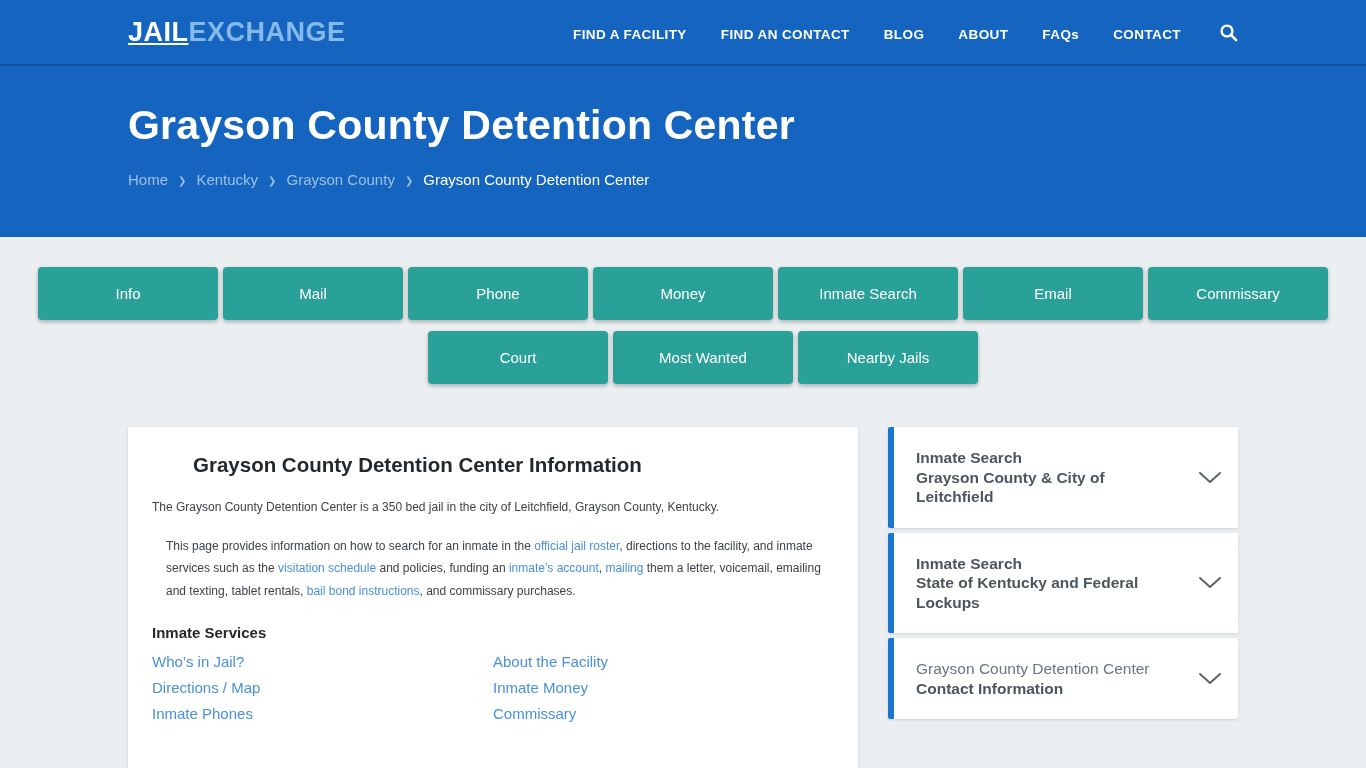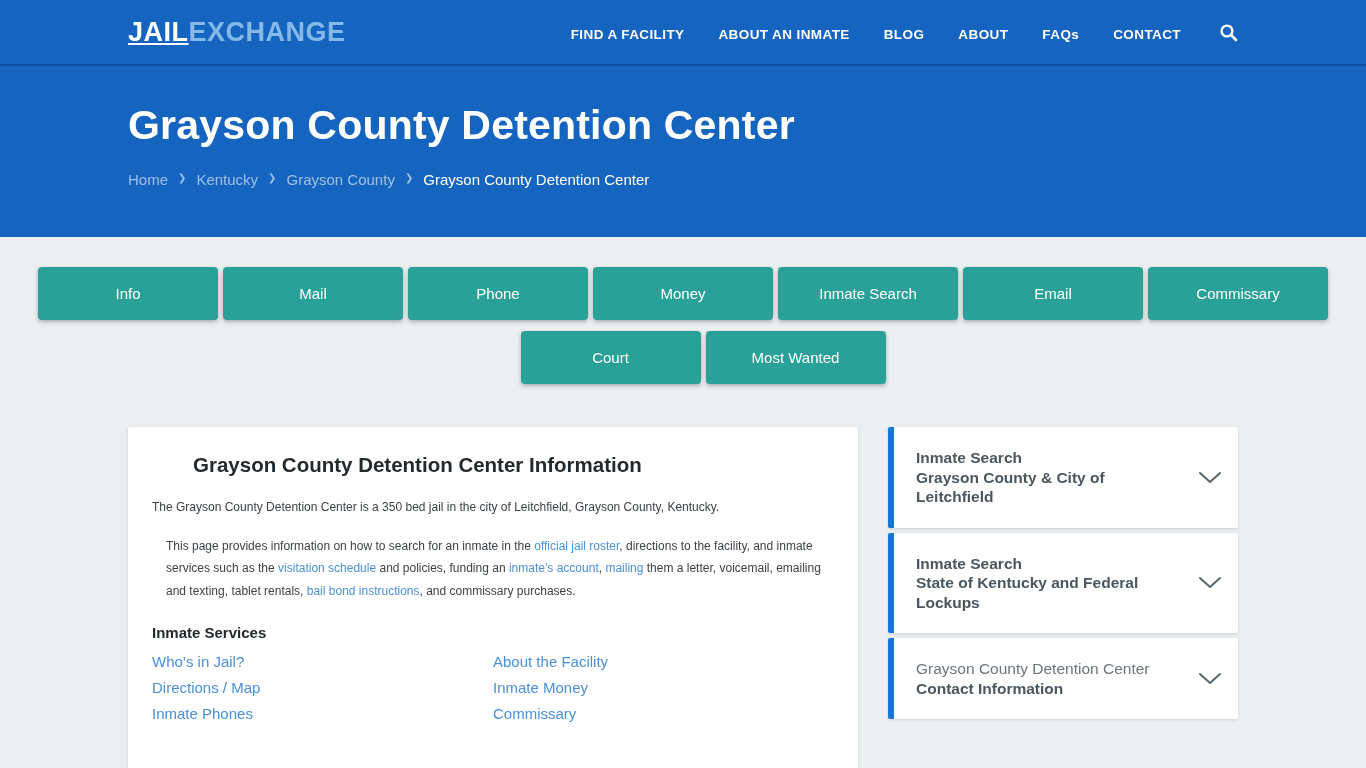--- a/index.html
+++ b/index.html
@@ -34,21 +34,21 @@
   
   .hero {
     height: 171px;
     background: var(--header-blue, #1565c0);
     color: #fff;
   }
   .hero-inner { padding-top: 36px; }
   .hero h1 { font-size: 41px; font-weight: 600; letter-spacing: 0.2px; }
   .breadcrumb {
     margin-top: 22px;
-    display: flex; align-items: flex-start; gap: 10px;
+    display: flex; align-items: center; gap: 10px;
     font-size: 15px;
   }
   .breadcrumb a { color: var(--breadcrumb-link, #9dc0e8); text-decoration: none; cursor: pointer; }
   .breadcrumb .crumb-sep { color: var(--breadcrumb-link, #9dc0e8); font-size: 10px; line-height: 1; padding-top: 2px; }
   .breadcrumb .current { color: #ffffff; }
 
   
   .buttons-area { margin-top: 30px; }
   .btn-row { display: flex; justify-content: center; gap: 5px; }
   .btn-row + .btn-row { margin-top: 11px; margin-left: 40px; }
@@ -113,21 +113,21 @@
 </head>
 <body>
 
 <header class="topnav">
   <div class="container topnav-inner">
     <a class="logo">
       <span class="logo-jail">JAIL</span><span class="logo-exchange">EXCHANGE</span>
     </a>
     <nav class="nav-links">
       <a>FIND A FACILITY</a>
-      <a>ABOUT AN INMATE</a>
+      <a>FIND AN CONTACT</a>
       <a>BLOG</a>
       <a>ABOUT</a>
       <a>FAQs</a>
       <a>CONTACT</a>
       <span class="search-btn">
         <svg width="19" height="19" viewBox="0 0 19 19">
           <circle cx="8" cy="8" r="5.4" fill="none" stroke="#ffffff" stroke-width="2.4"></circle>
           <line x1="12.2" y1="12.2" x2="17" y2="17" stroke="#ffffff" stroke-width="2.6" stroke-linecap="round"></line>
         </svg>
       </span>
@@ -156,20 +156,21 @@
     <button class="qbtn">Mail</button>
     <button class="qbtn">Phone</button>
     <button class="qbtn">Money</button>
     <button class="qbtn">Inmate Search</button>
     <button class="qbtn">Email</button>
     <button class="qbtn">Commissary</button>
   </div>
   <div class="btn-row">
     <button class="qbtn">Court</button>
     <button class="qbtn">Most Wanted</button>
+    <button class="qbtn">Nearby Jails</button>
   </div>
 </div>
 
 <div class="container content">
   <main class="main-card">
     <h2>Grayson County Detention Center Information</h2>
     <p>The Grayson County Detention Center is a 350 bed jail in the city of Leitchfield, Grayson County, Kentucky.</p>
     <p class="rich">This page provides information on how to search for an inmate in the <a class="ilink">official jail roster</a>, directions to the facility, and inmate services such as the <a class="ilink">visitation schedule</a> and policies, funding an <a class="ilink">inmate’s account</a>, <a class="ilink">mailing</a> them a letter, voicemail, emailing and texting, tablet rentals, <a class="ilink">bail bond instructions</a>, and commissary purchases.</p>
     <div class="services-heading">Inmate Services</div>
     <div class="services">

